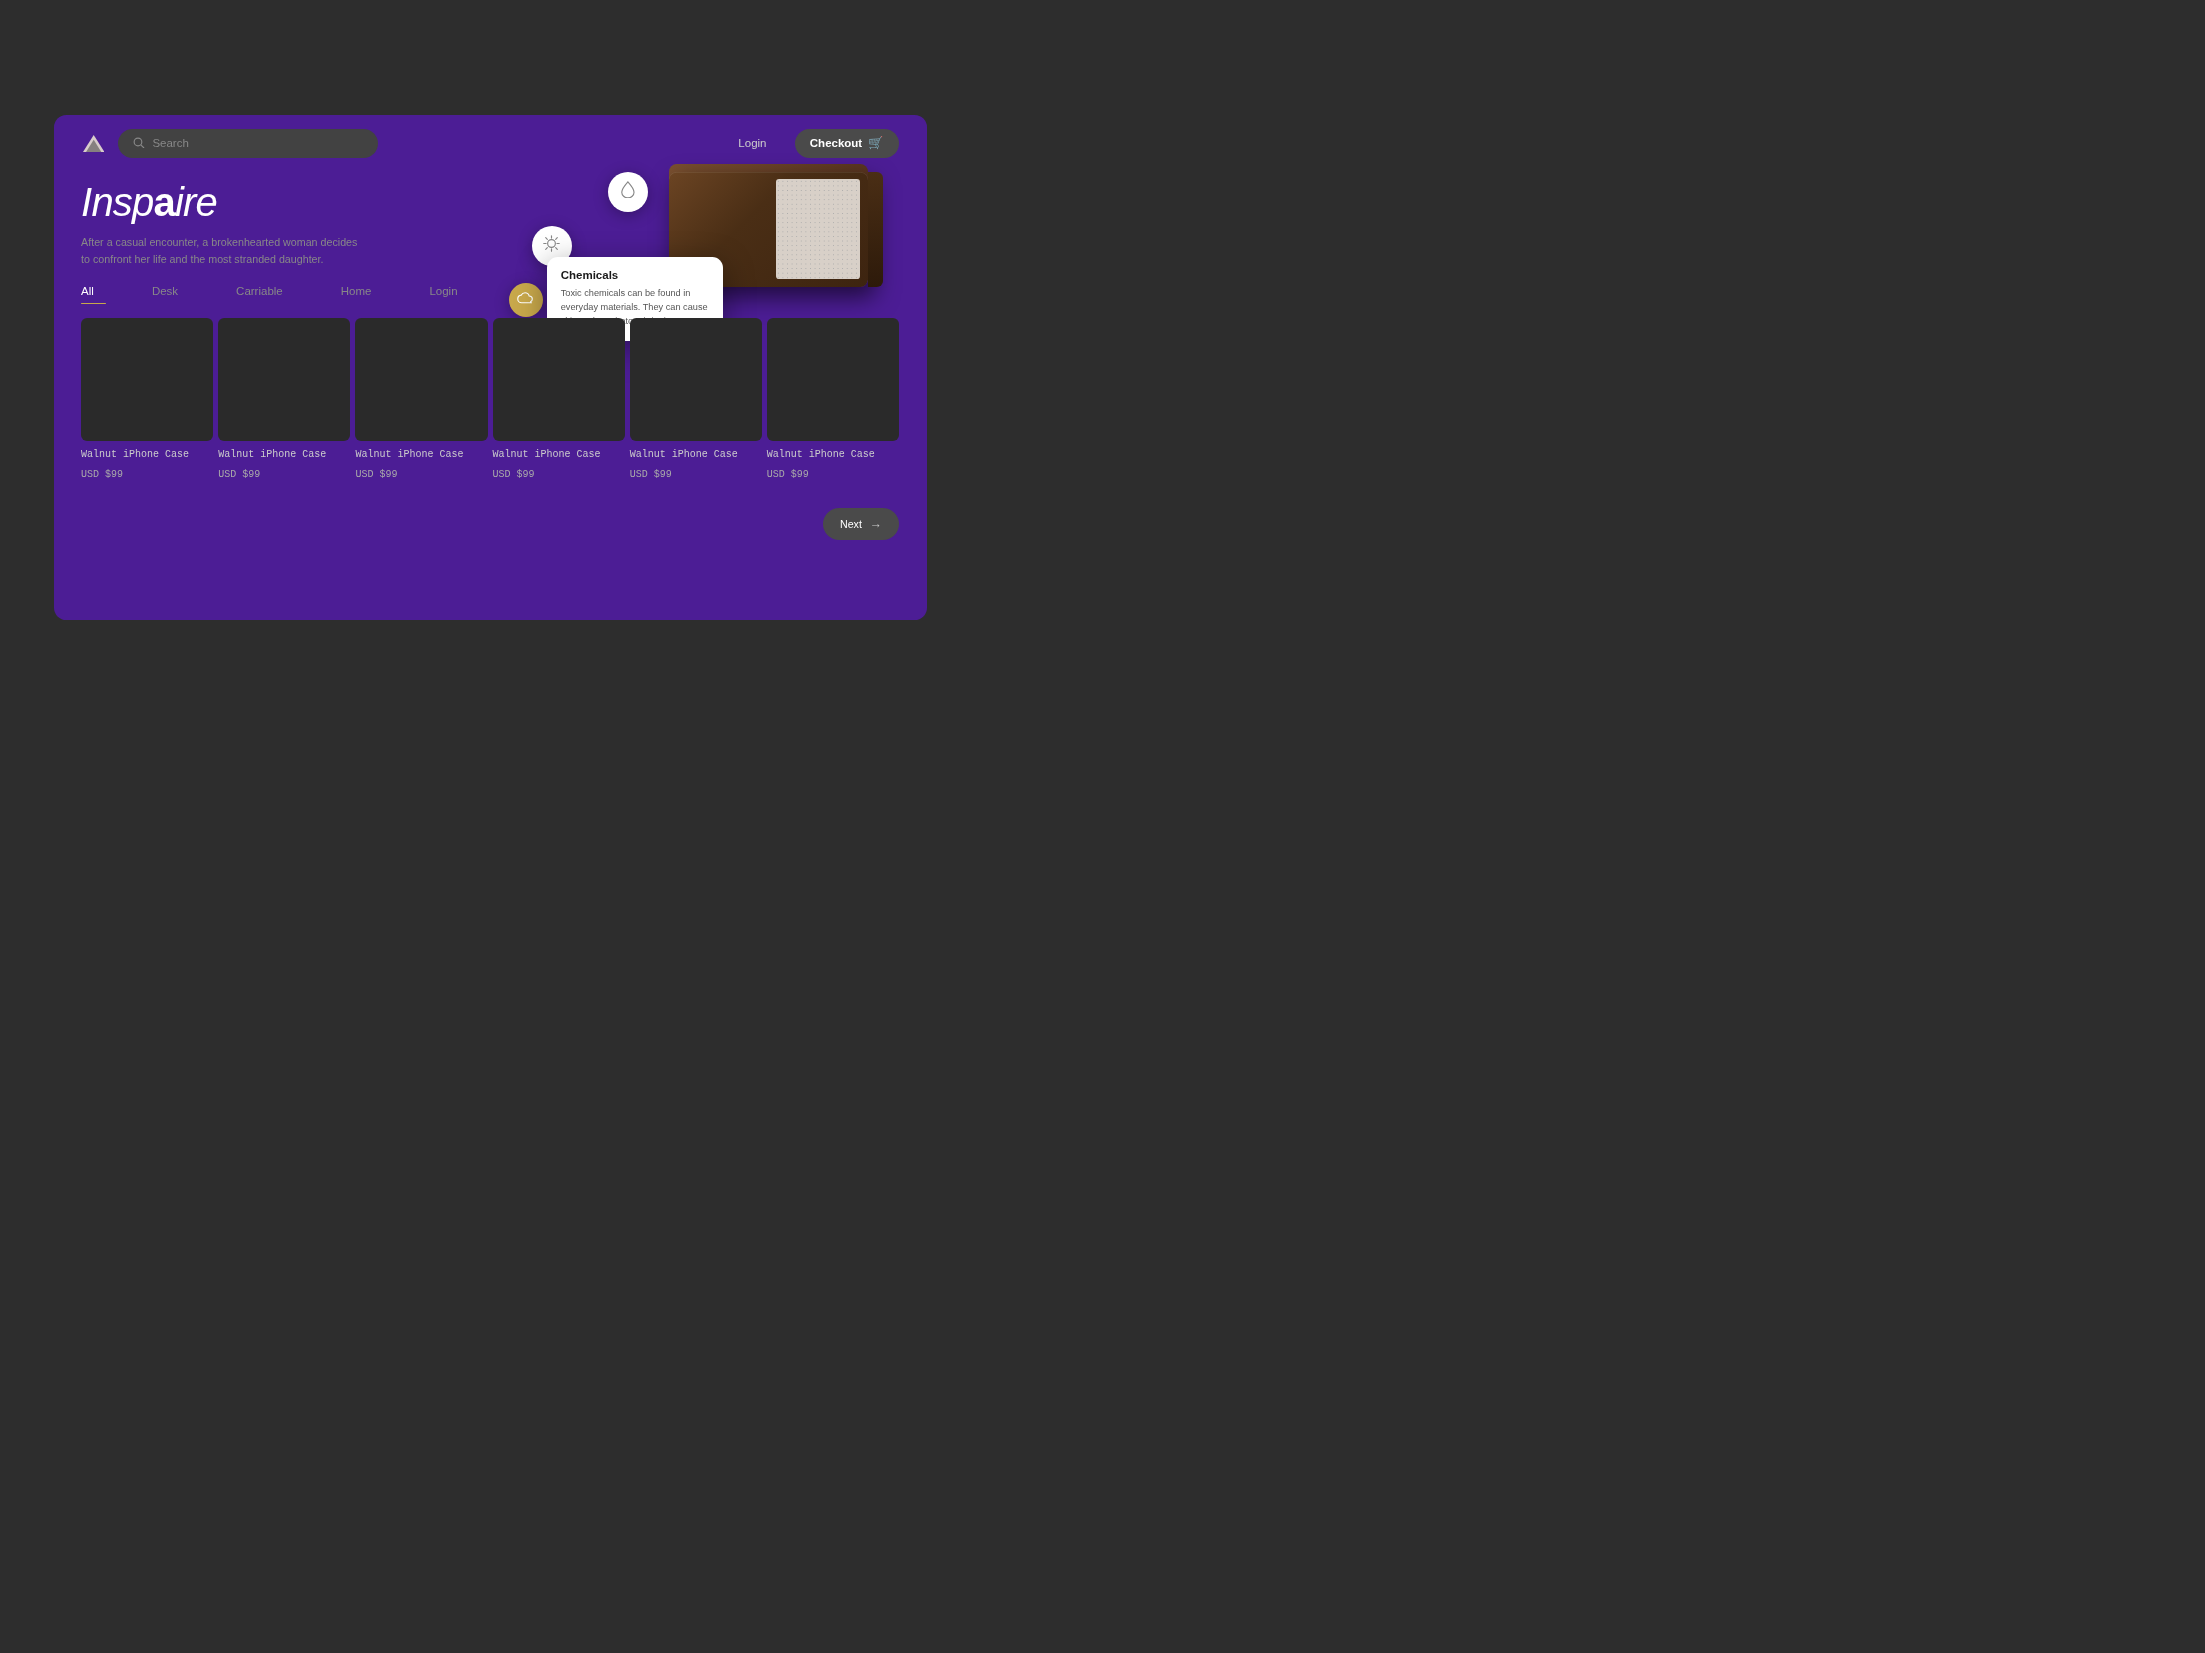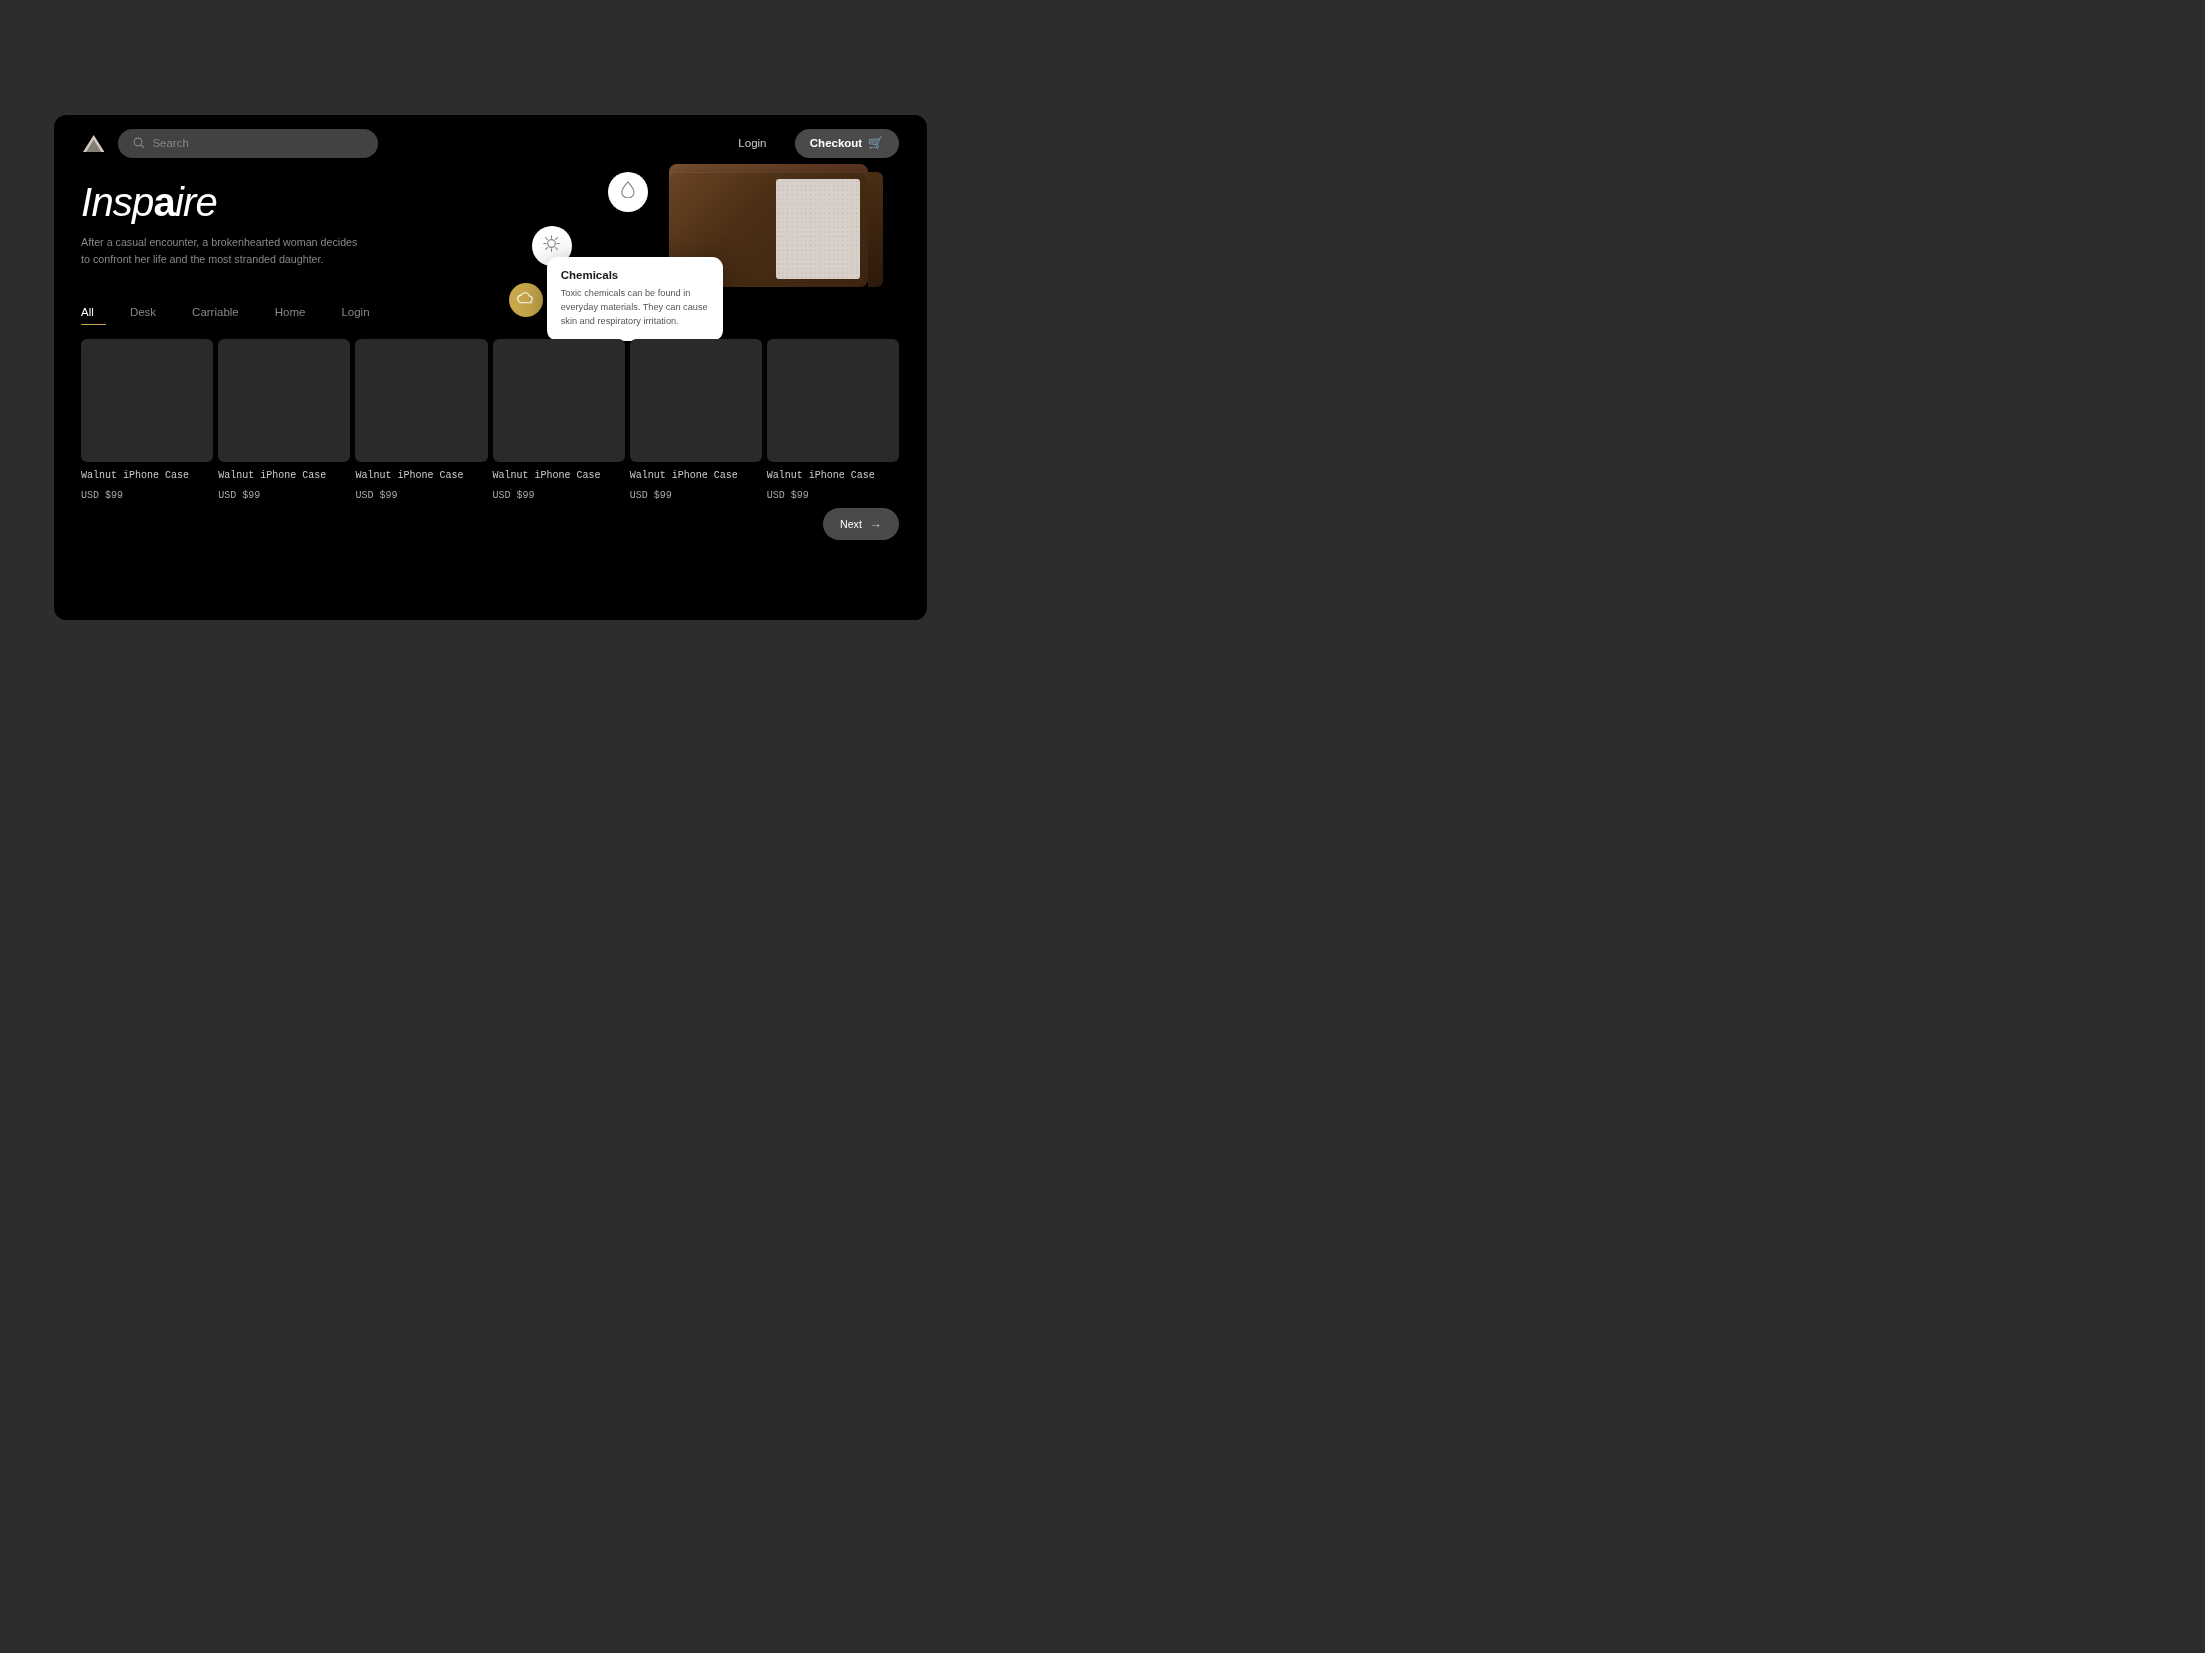--- a/index.html
+++ b/index.html
@@ -10,21 +10,21 @@
       background: #2d2d2d;
       display: flex;
       align-items: center;
       justify-content: center;
       font-family: -apple-system, BlinkMacSystemFont, 'Segoe UI', sans-serif;
     }
 
     .app-window {
       width: 873px;
       height: 505px;
-      background: #000000;
+      background: #4c1d95;
       border-radius: 12.3px;
       overflow: hidden;
       position: relative;
     }
 
     
     .header {
       display: flex;
       align-items: center;
       padding: 13.8px 27.6px;
@@ -277,22 +277,22 @@
       background: linear-gradient(180deg, #4a2e15 0%, #2d1a0a 100%);
       border-radius: 0 6.1px 6.1px 0;
       position: absolute;
       top: 23px;
       left: 214px;
     }
 
     
     .nav-tabs {
       display: flex;
-      gap: 36px;
-      margin-top: 37px;
+      gap: 58px;
+      margin-top: 16px;
       border-bottom: none;
       position: relative;
       z-index: 5;
     }
 
     .nav-tab {
       font-size: 11.5px;
       color: #888;
       cursor: pointer;
       padding-bottom: 7.7px;

